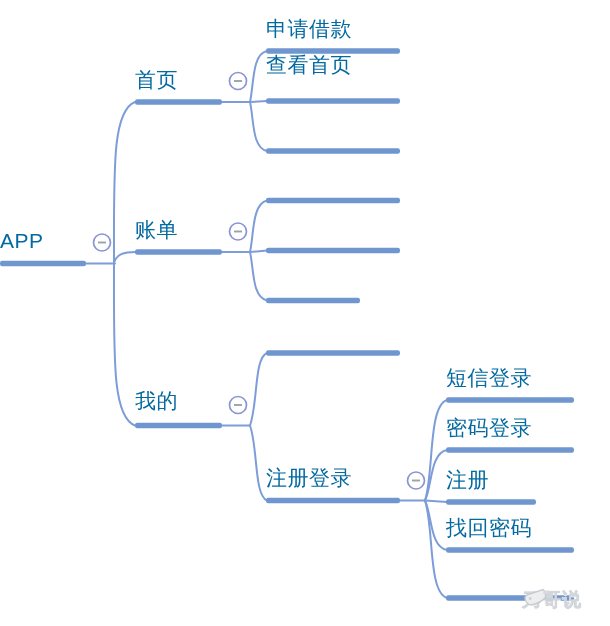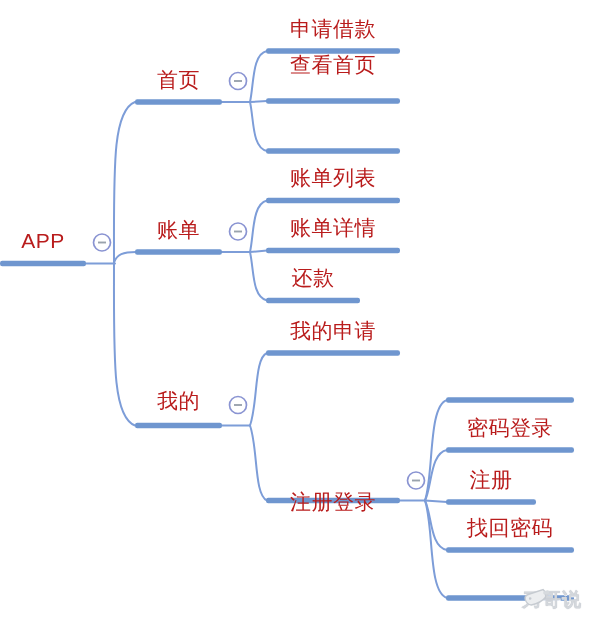--- a/index.html
+++ b/index.html
@@ -2,22 +2,22 @@
 <html><head>
 <meta charset="utf-8">
 <style>
   html,body{margin:0;padding:0;background:#ffffff;}
   .canvas{
     position:relative;width:610px;height:626px;background:#ffffff;overflow:hidden;
     font-family:"Liberation Sans","DejaVu Sans",sans-serif;
   }
   .canvas svg{position:absolute;left:0;top:0;}
   .node{
-    position:absolute;height:28px;line-height:28px;text-align:center;
-    font-size:21px;color:#b91c1c;letter-spacing:0.5px;white-space:nowrap;
+    position:absolute;height:28px;line-height:28px;
+    font-size:21px;color:#0369a1;letter-spacing:0.5px;white-space:nowrap;
     cursor:default;user-select:none;
   }
   .watermark{
     position:absolute;left:522px;top:587px;display:flex;align-items:center;gap:3px;
     z-index:3;pointer-events:none;
   }
   .watermark .wm-text{
     font-size:19px;font-weight:bold;color:#d3d7dc;
     text-shadow:0 0 1px #aeb3ba, 0 1px 0 #ffffff;
     letter-spacing:1px;white-space:nowrap;
@@ -103,27 +103,24 @@
   </svg>
 
   <div class="node" style="left:0;width:86px;top:227px">APP</div>
   <div class="node" style="left:135px;width:87px;top:66px">首页</div>
   <div class="node" style="left:135px;width:87px;top:216px">账单</div>
   <div class="node" style="left:135px;width:87px;top:387px">我的</div>
 
   <div class="node" style="left:266px;width:134px;top:15px">申请借款</div>
   <div class="node" style="left:266px;width:134px;top:51px">查看首页</div>
 
-  <div class="node" style="left:266px;width:134px;top:164px">账单列表</div>
-  <div class="node" style="left:266px;width:134px;top:214px">账单详情</div>
-  <div class="node" style="left:266px;width:94px;top:264px">还款</div>
 
-  <div class="node" style="left:266px;width:134px;top:317px">我的申请</div>
-  <div class="node" style="left:266px;width:134px;top:488px">注册登录</div>
+  <div class="node" style="left:266px;width:134px;top:464px">注册登录</div>
 
+  <div class="node" style="left:446px;width:128px;top:364px">短信登录</div>
   <div class="node" style="left:446px;width:128px;top:414px">密码登录</div>
   <div class="node" style="left:446px;width:90px;top:466px">注册</div>
   <div class="node" style="left:446px;width:128px;top:514px">找回密码</div>
 
   <div class="watermark">
     <svg width="30" height="26" viewBox="0 0 30 26">
       <g transform="rotate(-18 15 13)">
         <path d="M4 9 Q4 5 9 5 L24 5 Q26 9 24 13 Q18 17 8 16 Q4 14 4 9 Z" fill="#eceef0" stroke="#c6cbd1" stroke-width="1.4"></path>
         <rect x="23" y="7" width="6" height="3.4" rx="1.6" fill="#d6dade"></rect>
         <circle cx="9" cy="9.5" r="1.3" fill="#c6cbd1"></circle>

